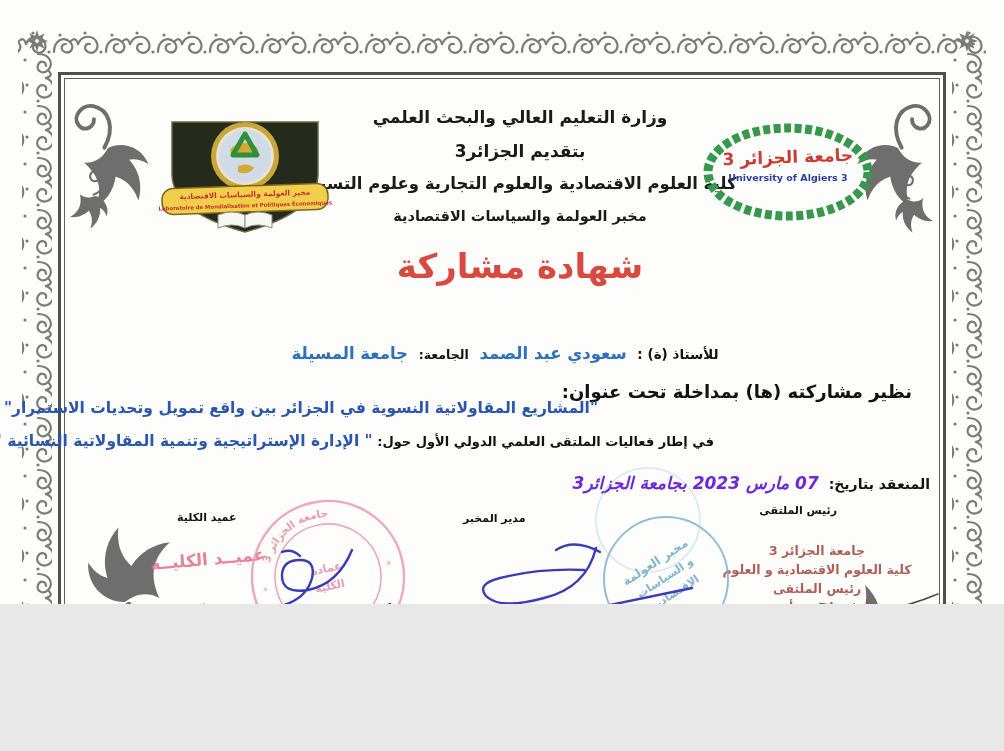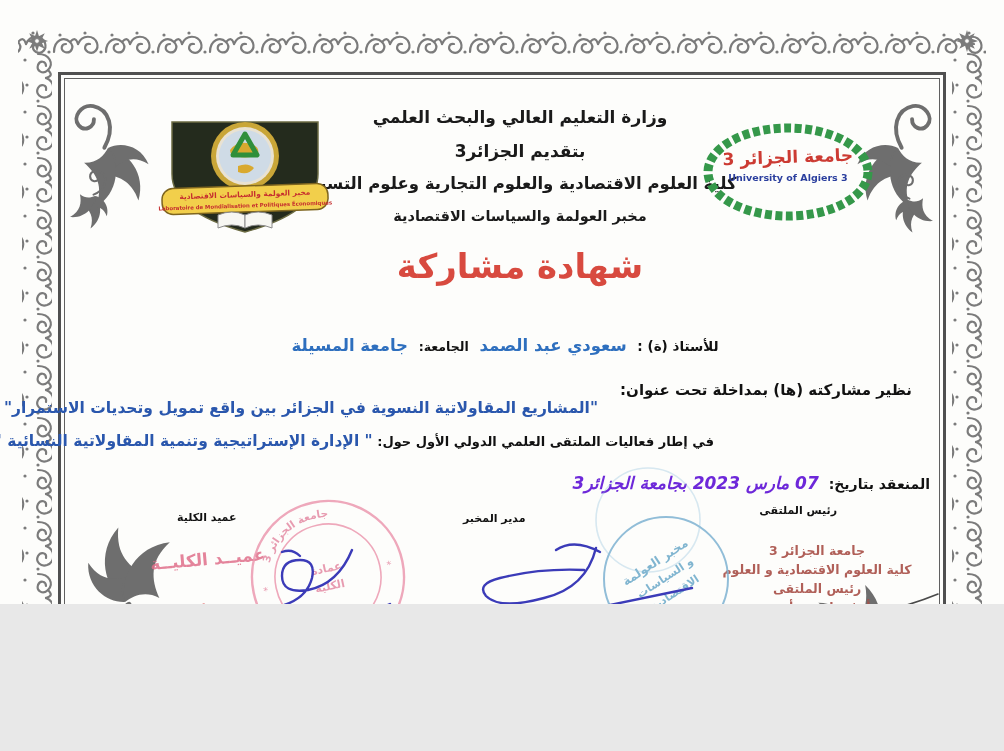--- a/index.html
+++ b/index.html
@@ -15,24 +15,24 @@
   
   .hdr{left:250px;top:102px;width:540px;text-align:center;color:#1a1a1a;}
   .hdr .h1{font-size:17px;font-weight:bold;height:34px;line-height:30px;}
   .hdr .h2{font-size:17px;font-weight:bold;height:33px;line-height:30px;}
   .hdr .h3{font-size:16.5px;font-weight:bold;height:33px;line-height:30px;}
   .hdr .h4{font-size:14.5px;font-weight:bold;height:30px;line-height:28px;}
   
   .main-title{left:0;top:246px;width:1040px;text-align:center;font-size:34px;font-weight:bold;}
   
   .intro{left:502px;top:311px;transform:translateX(-50%);white-space:nowrap;font-size:13.5px;font-weight:bold;color:#111;}
-  .grantline{left:0;top:336px;width:1004px;text-align:center;font-size:13.5px;font-weight:bold;color:#111;}
+  .grantline{left:0;top:344px;width:1004px;text-align:center;font-size:13.5px;font-weight:bold;color:#111;}
   .grantline .bluename{font-size:16.5px;font-weight:bold;padding:0 6px;}
   .grantline .lbl2{font-size:12.5px;}
-  .partline{right:92px;top:381px;font-size:15px;font-weight:bold;color:#111;white-space:nowrap;}
+  .partline{right:92px;top:381px;font-size:18px;font-weight:bold;color:#111;white-space:nowrap;}
   .papertitle{right:406px;top:399px;font-size:15.5px;font-weight:bold;white-space:nowrap;}
   .eventline{right:290px;top:432px;font-size:13px;font-weight:bold;color:#111;white-space:nowrap;}
   .eventline .etitle{font-size:15.5px;font-weight:bold;}
   .dateline{right:74px;top:473px;font-size:14px;font-weight:bold;color:#111;white-space:nowrap;}
   .dateline .dval{font-size:17px;font-weight:bold;padding-right:5px;}
   
   .siglabel{font-size:11px;font-weight:bold;color:#111;white-space:nowrap;}
   .lab-chair{right:167px;top:504px;}
   .lab-director{left:463px;top:512px;}
   .lab-dean{left:177px;top:511px;}

